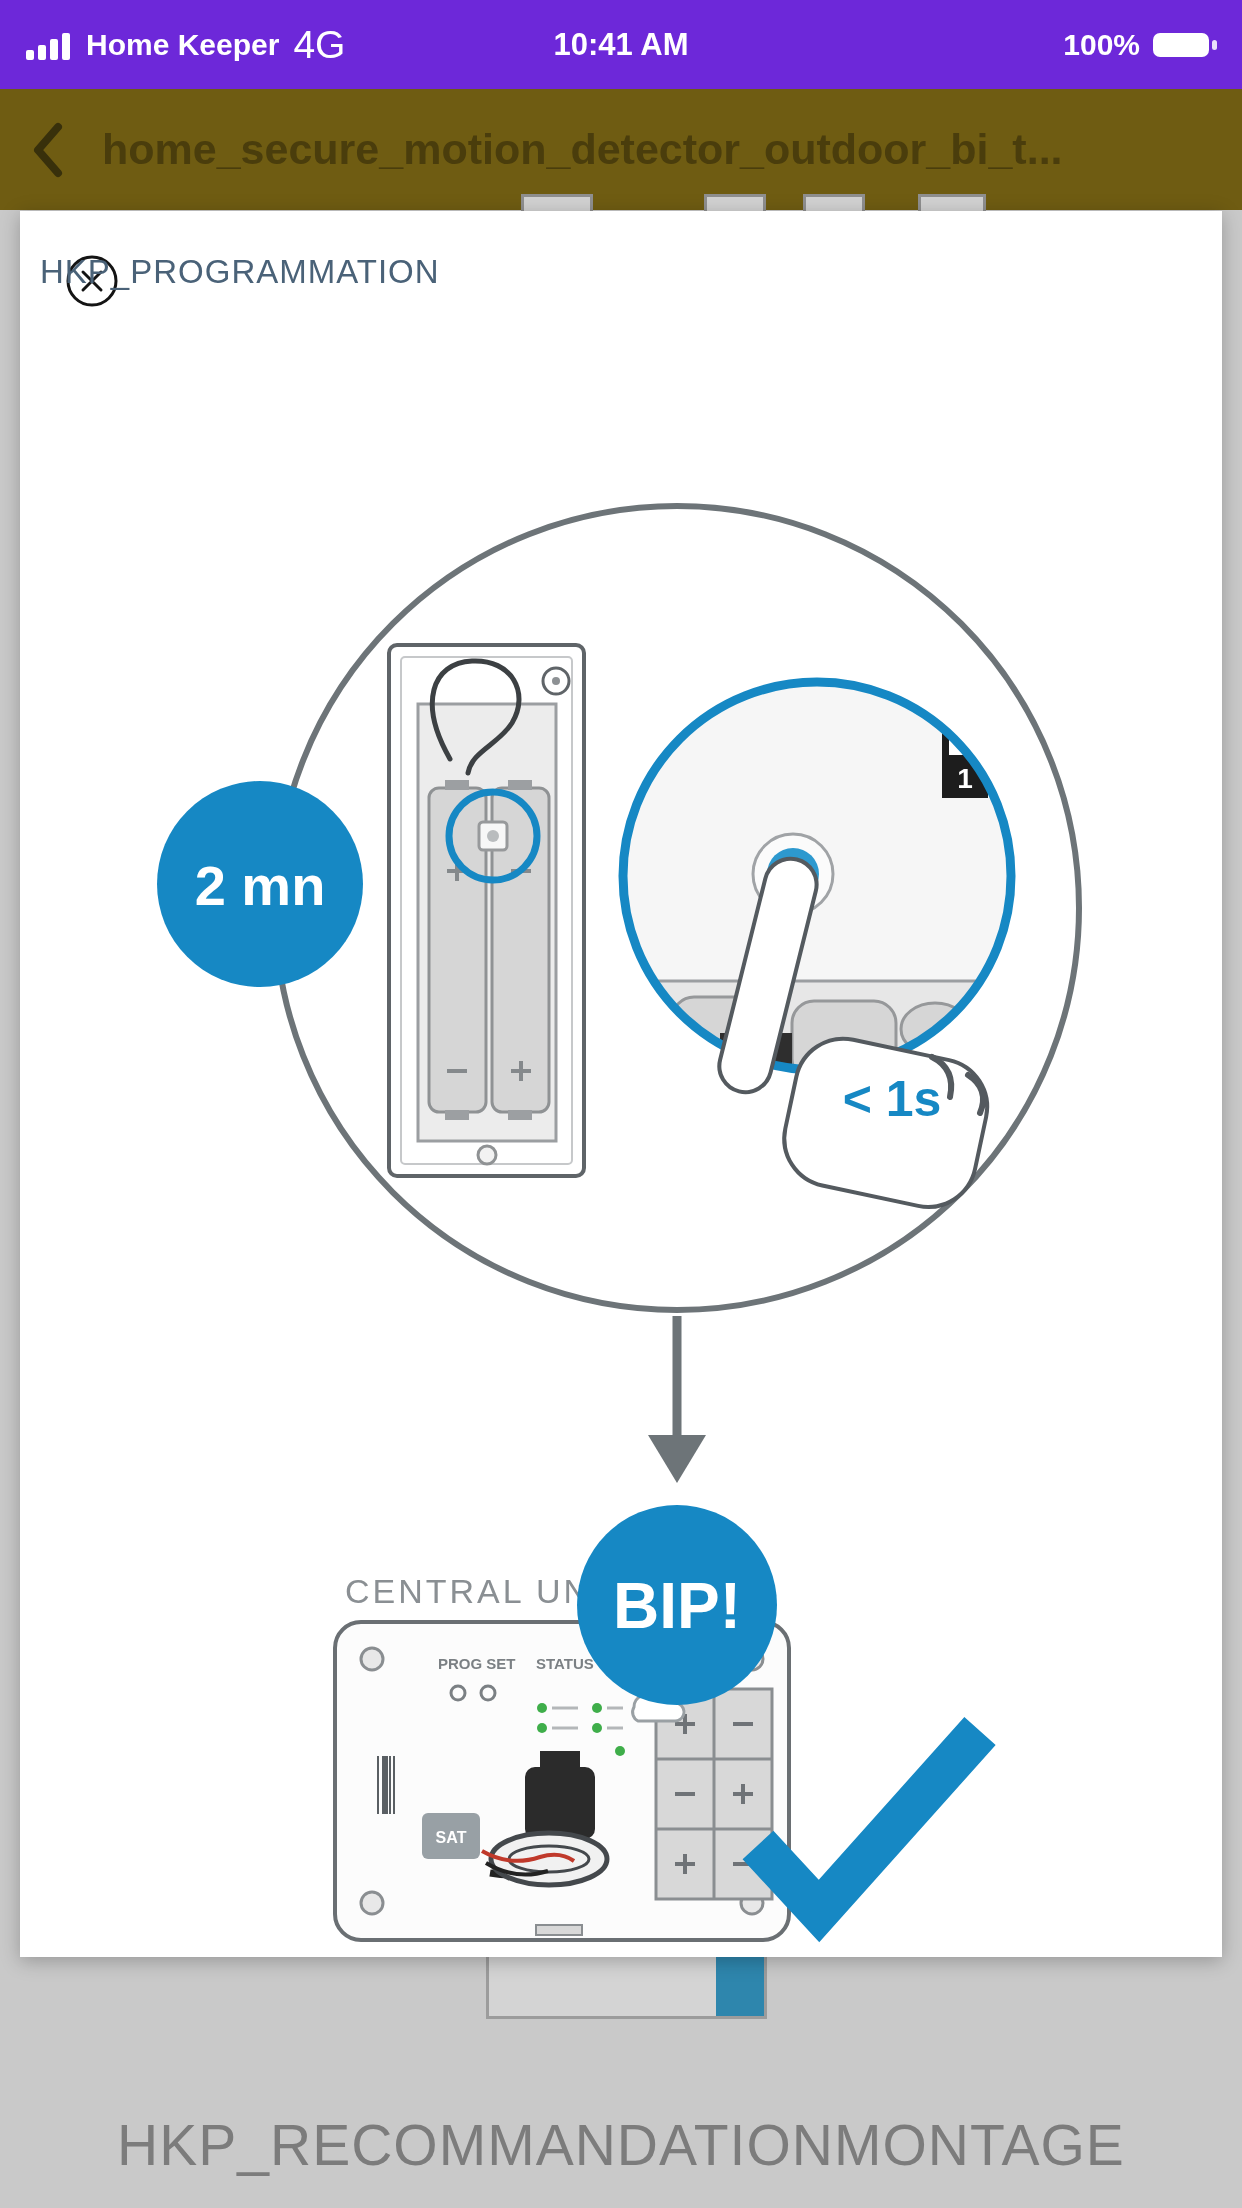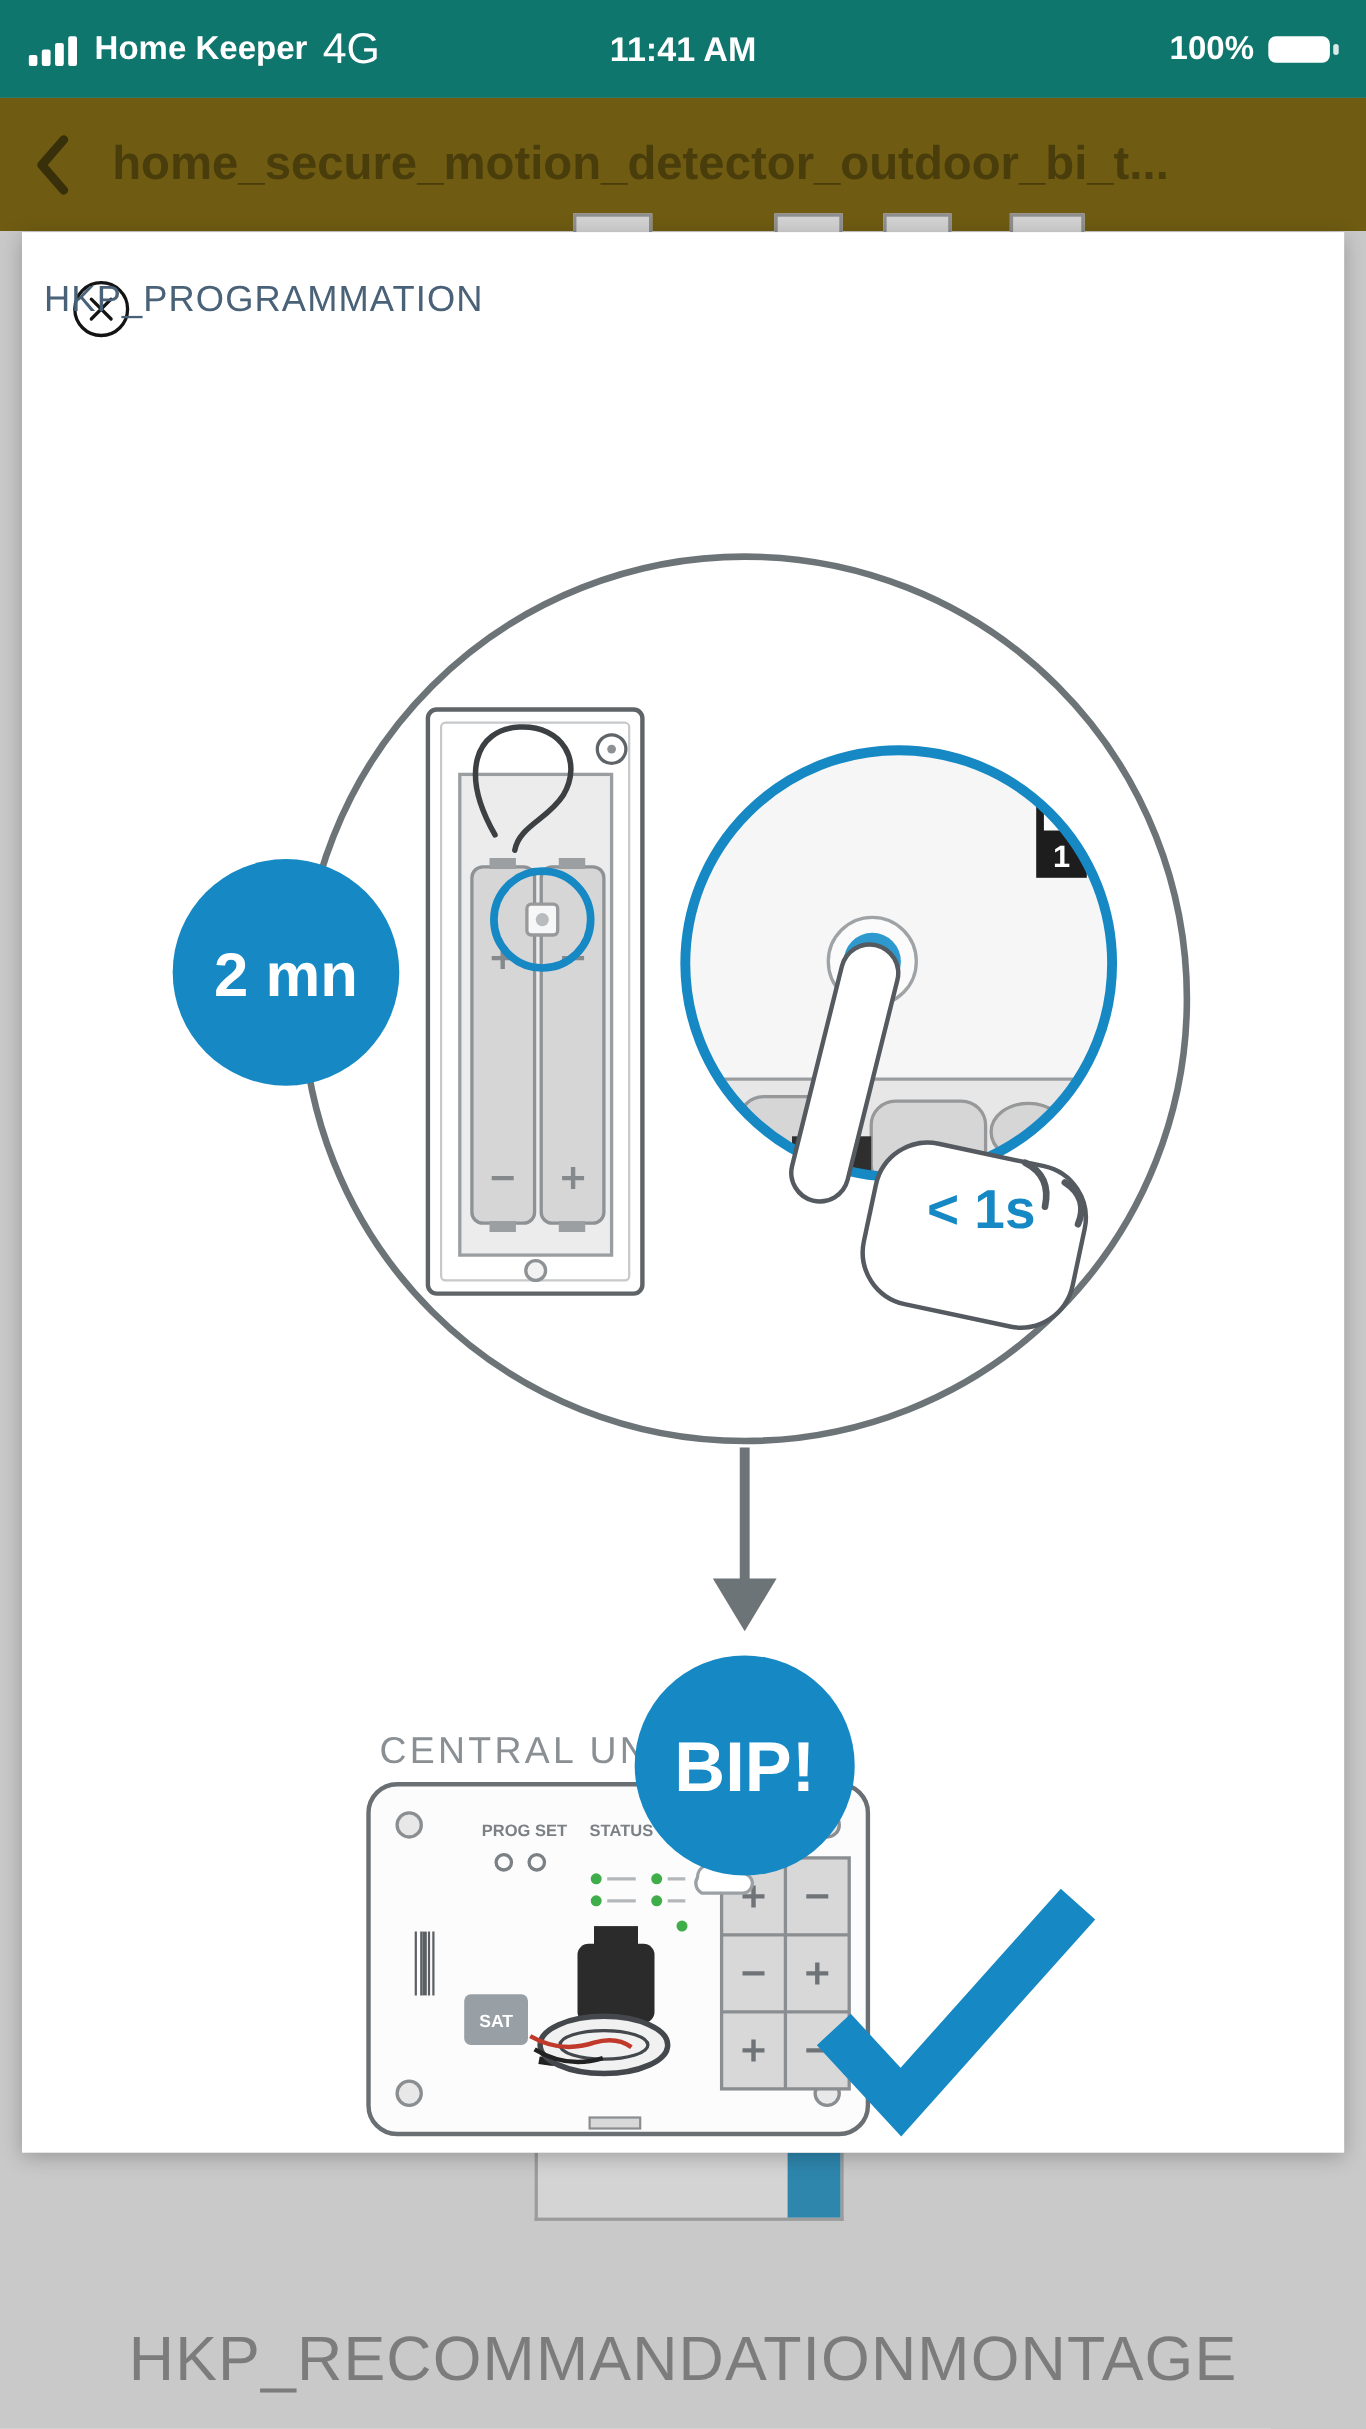--- a/index.html
+++ b/index.html
@@ -7,21 +7,21 @@
   body {
     position: relative;
     background: #c9c9c9;
     font-family: "Liberation Sans", sans-serif;
     overflow: hidden;
   }
 
   
   .status-bar {
     position: absolute; top: 0; left: 0; width: 100%; height: 89px;
-    background: #0f766e; color: #fff;
+    background: #6d28d9; color: #fff;
     display: flex; align-items: center;
   }
   .status-left { display: flex; align-items: center; gap: 14px; margin-left: 26px; z-index: 2; }
   .status-carrier { font-size: 30px; font-weight: 700; }
   .status-network { font-size: 39px; font-weight: 400; }
   .status-time {
     position: absolute; left: 0; right: 0; text-align: center;
     font-size: 31px; font-weight: 700; z-index: 1;
   }
   .status-right { margin-left: auto; display: flex; align-items: center; gap: 12px; margin-right: 24px; z-index: 2; }
@@ -76,21 +76,21 @@
   <div class="status-left">
     <svg width="46" height="30" viewBox="0 0 46 30">
       <rect x="0" y="20" width="8" height="10" rx="2" fill="#fff"></rect>
       <rect x="12" y="15" width="8" height="15" rx="2" fill="#fff"></rect>
       <rect x="24" y="9" width="8" height="21" rx="2" fill="#fff"></rect>
       <rect x="36" y="3" width="8" height="27" rx="2" fill="#fff"></rect>
     </svg>
     <span class="status-carrier">Home Keeper</span>
     <span class="status-network">4G</span>
   </div>
-  <div class="status-time">11:41 AM</div>
+  <div class="status-time">10:41 AM</div>
   <div class="status-right">
     <span class="status-battery-pct">100%</span>
     <svg width="66" height="32" viewBox="0 0 66 32">
       <rect x="1" y="4" width="56" height="24" rx="7" fill="#fff"></rect>
       <rect x="60" y="11" width="5" height="10" rx="2.5" fill="#fff" opacity="0.85"></rect>
     </svg>
   </div>
 </div>
 
 <div class="nav-bar">

